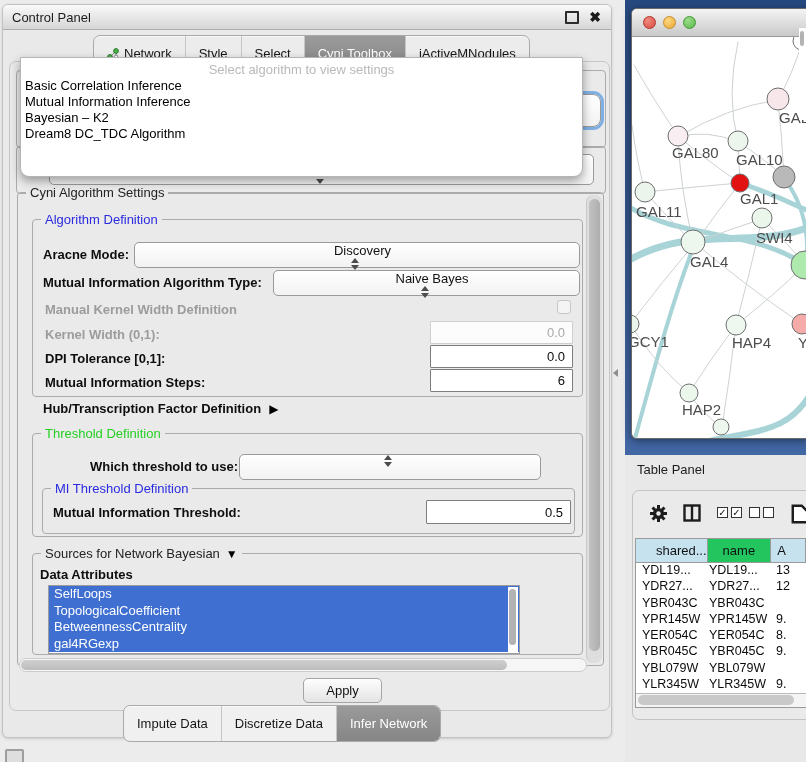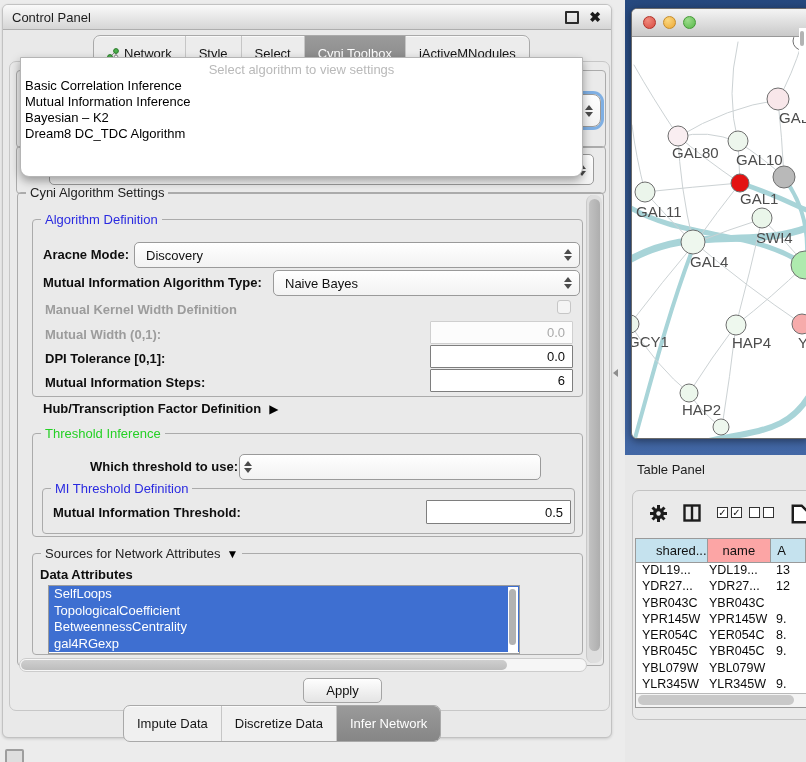--- a/index.html
+++ b/index.html
@@ -26,21 +26,21 @@
   #cp-bottom-tabs{left:120px;top:700px;z-index:30;background:#f0f0f0;}
   
   #cp-container{left:6px;top:56px;width:599px;height:648px;background:#eaeaea;
                 border:1px solid #c7c7c7;border-radius:7px;}
   
   .groupbox{border:1px solid #ababab;border-radius:4px;}
   .gtitle{position:absolute;top:-8px;left:8px;background:#eaeaea;padding:0 4px;font-size:13px;color:#222;white-space:nowrap;}
   .gtitle.blue{color:#2a2ae0;}
   .gtitle.green{color:#25d025;}
   .combo{border:1px solid #9a9a9a;border-radius:5px;background:linear-gradient(#ffffff,#f2f2f2);
-         font-size:13px;color:#111;display:flex;align-items:center;box-sizing:border-box;}
+         font-size:13px;color:#111;display:flex;align-items:center;box-sizing:border-box;flex-direction:column;}
   .combo .ctext{flex:1;padding-left:11px;}
   .stepper{width:15px;display:flex;flex-direction:column;align-items:center;justify-content:center;padding-right:4px;}
   .tri-up{width:0;height:0;border-left:4px solid transparent;border-right:4px solid transparent;
           border-bottom:5px solid #4c4c4c;margin-bottom:2px;}
   .tri-down{width:0;height:0;border-left:4px solid transparent;border-right:4px solid transparent;
             border-top:5px solid #4c4c4c;}
   .focusring{box-shadow:0 0 0 3px rgba(100,160,225,.8);}
   
   #algo-popup{left:17px;top:52px;width:561px;height:118px;background:#fff;z-index:20;
               border:1px solid #b5b5b5;border-radius:0 0 9px 9px;
@@ -90,21 +90,21 @@
   .ttool{position:absolute;top:13px;}
   .ckpair{display:flex;gap:3px;}
   .ck{width:11px;height:11px;border:1.5px solid #333;background:#fff;font-size:10px;line-height:9px;
       text-align:center;color:#111;box-sizing:border-box;}
   #data-table{position:absolute;left:2px;top:47px;width:172px;height:170px;background:#fff;
               border:1px solid #9a9a9a;overflow:hidden;box-sizing:border-box;}
   .th-row{display:flex;height:23px;border-bottom:1px solid #9a9a9a;}
   .th{font-size:13px;color:#111;display:flex;align-items:center;justify-content:center;
       border-right:1px solid #9a9a9a;box-sizing:border-box;}
   .th.blue{background:#c5e2ee;padding-left:20px;}
-  .th.gray{background:#fca5a5;}
+  .th.gray{background:#22c55e;}
   .td-row{display:flex;height:16.3px;}
   .td{font-size:12.5px;color:#0c0c0c;padding-left:6px;box-sizing:border-box;overflow:hidden;white-space:nowrap;}
   #table-hscroll{position:absolute;left:0;right:0;bottom:0;height:13px;background:#f4f4f4;border-top:1px solid #b9b9b9;}
   #table-hthumb{position:absolute;top:1px;left:2px;width:156px;height:10px;background:#c9c9c9;border-radius:5px;}
   
   #split-arrow{left:613px;top:369px;width:0;height:0;border-top:4px solid transparent;
                border-bottom:4px solid transparent;border-right:5px solid #8d8d8d;}
   #mini-icon{left:5px;top:749px;width:15px;height:16px;border:2px solid #9e9e9e;background:#dedede;border-radius:2px;}
   svg text{font-family:"Liberation Sans", sans-serif;}
 </style>
@@ -186,21 +186,21 @@
           <span class="ctext">Naive Bayes</span>
           <span class="stepper">
               <span class="tri-up"></span>
               <span class="tri-down"></span>
             </span>
         </div>
 
         <span class="abs lab dis" style="left:12px;top:82px;">Manual Kernel Width Definition</span>
         <div class="abs checkbox" style="left:524px;top:80px;"></div>
 
-        <span class="abs lab dis" style="left:12px;top:107px;">Mutual Width (0,1):</span>
+        <span class="abs lab dis" style="left:12px;top:107px;">Kernel Width (0,1):</span>
         <div class="abs field dis" style="left:397px;top:101px;width:143px;height:23px;">
           <span>0.0</span>
         </div>
 
         <span class="abs lab" style="left:12px;top:131px;">DPI Tolerance [0,1]:</span>
         <div class="abs field" style="left:397px;top:125px;width:143px;height:23px;">
           <span>0.0</span>
         </div>
 
         <span class="abs lab" style="left:12px;top:155px;">Mutual Information Steps:</span>
@@ -208,42 +208,42 @@
           <span>6</span>
         </div>
       </div>
 
       <div class="abs expander-row" style="left:25px;top:208px;">
         <span class="lab">Hub/Transcription Factor Definition</span>
         <span class="exp-icon">▶</span>
       </div>
 
       <div class="abs groupbox" style="left:14px;top:240px;width:549px;height:102px;">
-        <span class="gtitle green">Threshold Inference</span>
+        <span class="gtitle green">Threshold Definition</span>
 
         <span class="abs lab" style="left:57px;top:25px;">Which threshold to use:</span>
         <div class="abs combo" style="left:206px;top:20px;width:302px;height:26px;">
           <span class="stepper">
               <span class="tri-up"></span>
               <span class="tri-down"></span>
             </span>
         </div>
 
         <div class="abs groupbox" style="left:9px;top:54px;width:531px;height:44px;">
           <span class="gtitle blue">MI Threshold Definition</span>
           <span class="abs lab" style="left:10px;top:16px;">Mutual Information Threshold:</span>
           <div class="abs field" style="left:383px;top:11px;width:145px;height:24px;">
             <span>0.5</span>
           </div>
         </div>
       </div>
 
       <div class="abs groupbox" style="left:14px;top:360px;width:549px;height:100px;">
         <span class="gtitle" style="display:flex;align-items:center;gap:6px;">
-          <span>Sources for Network Attributes</span>
+          <span>Sources for Network Bayesian</span>
           <span class="exp-icon">▼</span>
         </span>
         <span class="abs lab" style="left:7px;top:13px;">Data Attributes</span>
         <div class="abs" id="attr-list" style="left:15px;top:31px;width:470px;height:67px;">
           <div id="attr-items">
               <div class="attr-item">SelfLoops</div>
               <div class="attr-item">TopologicalCoefficient</div>
               <div class="attr-item">BetweennessCentrality</div>
               <div class="attr-item">gal4RGexp</div>
             </div>

